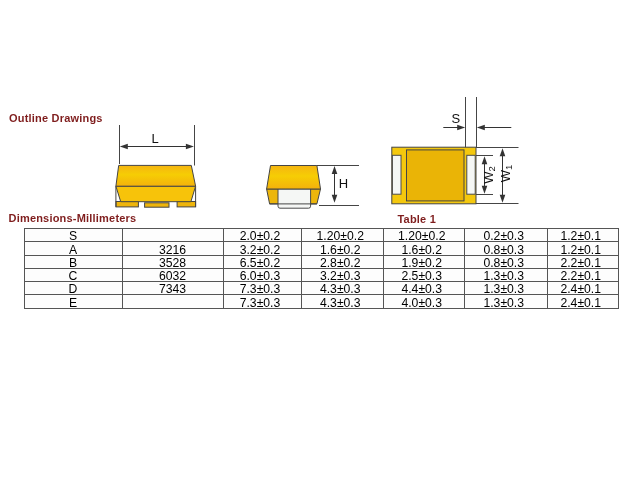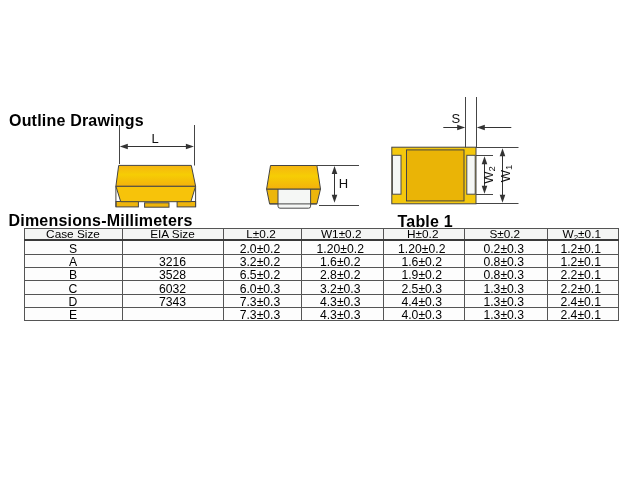--- a/index.html
+++ b/index.html
@@ -1,18 +1,18 @@
 <!DOCTYPE html>
 <html><head>
 <meta charset="utf-8">
 <style>
   html,body{margin:0;padding:0;}
   body{width:640px;height:480px;background:#ffffff;position:relative;
        font-family:"Liberation Sans",sans-serif;overflow:hidden;}
-  .g{position:absolute;color:#000000;font-weight:bold;font-size:16px;letter-spacing:0.2px;line-height:1;white-space:nowrap;}
+  .g{position:absolute;color:#7f1d1d;font-weight:bold;font-size:11px;letter-spacing:0.2px;line-height:1;white-space:nowrap;}
   svg{position:absolute;left:0;top:0;}
   table{border-collapse:collapse;table-layout:fixed;position:absolute;
         left:23.5px;top:228px;font-size:12.2px;color:#000;}
   td{border:1px solid #555;text-align:center;padding:0 0 0 0;padding-top:2.3px;height:10px;line-height:10px;
      overflow:hidden;white-space:nowrap;background:#fdfdfd;}
   tr.hd td{border-bottom:2px solid #3a3a3a;background:#f4f5f4;height:10px;padding-top:0;line-height:10.4px;font-size:11.8px;}
   td.n{padding-right:4px;}
   tr.hd td.n{padding-right:2px;}
   table{border:1.5px solid #333;}
   sub{font-size:8px;line-height:0;position:relative;top:2px;vertical-align:baseline;}
@@ -106,29 +106,20 @@
   <colgroup>
     <col style="width:98px">
       <col style="width:101px">
       <col style="width:78px">
     <col style="width:82.5px">
       <col style="width:80.5px">
       <col style="width:83.5px">
     <col style="width:70.5px">
   </colgroup>
   <tbody>
-      <tr class="hd">
-        <td>Case Size</td>
-        <td>EIA Size</td>
-        <td class="n">L±0.2</td>
-        <td class="n">W1±0.2</td>
-        <td class="n">H±0.2</td>
-        <td class="n">S±0.2</td>
-        <td class="n">W<sub>2</sub>±0.1</td>
-      </tr>
   <tr>
         <td>S</td>
         <td></td>
         <td class="n">2.0±0.2</td>
         <td class="n">1.20±0.2</td>
         <td class="n">1.20±0.2</td>
         <td class="n">0.2±0.3</td>
         <td class="n">1.2±0.1</td>
       </tr>
   <tr>

